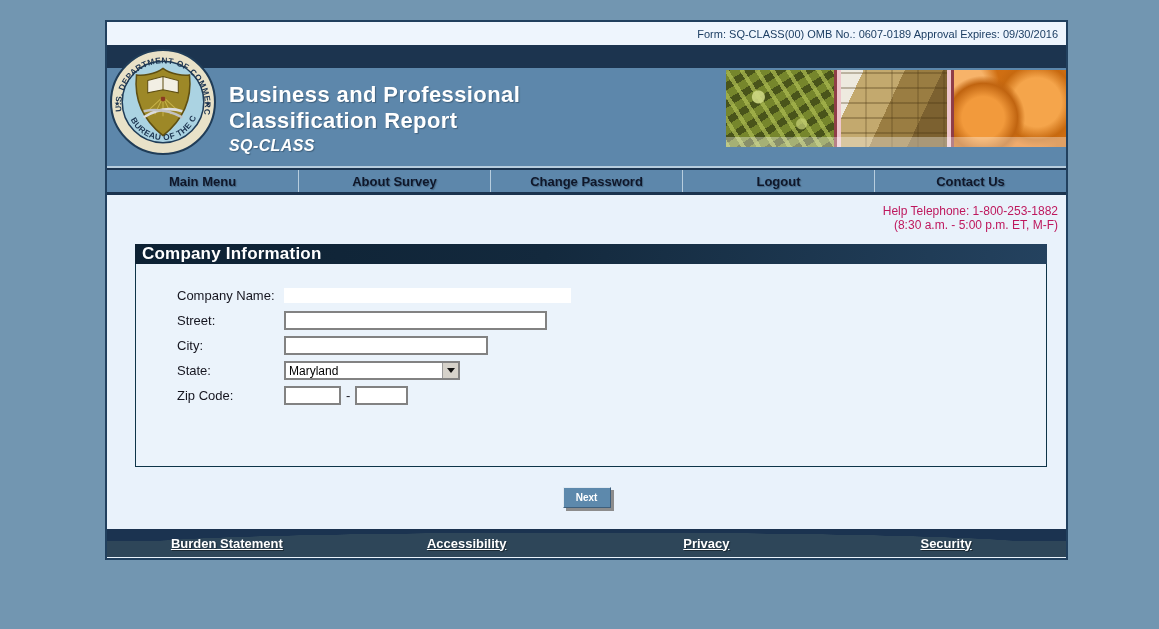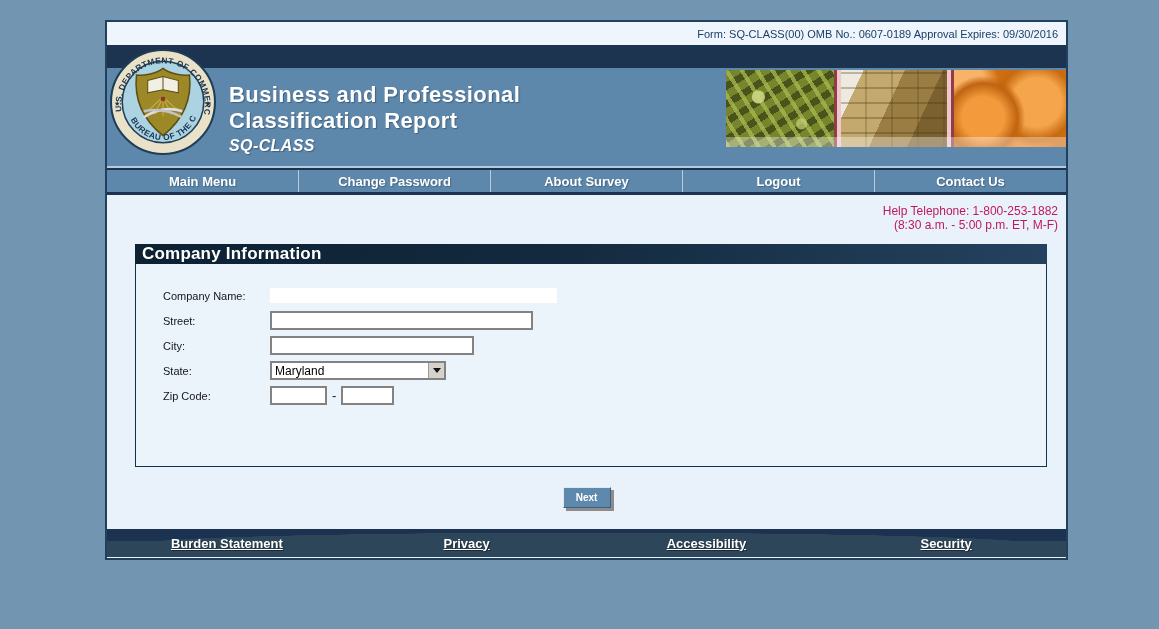--- a/index.html
+++ b/index.html
@@ -79,21 +79,21 @@
     background:rgba(255,255,255,.35);
   }
   
   .nav {
     height:27px; background:#5d87ab;
     border-top:2px solid #1b334e; border-bottom:3px solid #1b334e;
     display:flex;
   }
   .nav-item {
     flex:1; display:flex; align-items:center; justify-content:center;
-    color:#ffffff; font-size:13px; font-weight:bold; cursor:pointer;
+    color:#0f172a; font-size:13px; font-weight:bold; cursor:pointer;
     border-right:1px solid #b7cdde;
     text-shadow:1px 1px 1px rgba(10,25,40,.3);
   }
   .nav-item:last-child { border-right:none; }
   
   .content { position:relative; height:334px; background:#e9f2fb; }
   .help-block {
     text-align:right; padding:9px 8px 0 0;
     font-size:12px; line-height:14px; color:#be185d;
   }
@@ -106,21 +106,21 @@
     letter-spacing:.2px;
   }
   .box-body {
     height:203px; background:#ebf3fb;
     border:1px solid #0e3448; border-top:none;
     padding:22px 0 0 19px;
   }
   .instruction { font-size:13px; font-weight:bold; color:#0a0a0a; margin-bottom:18px; }
   .form-row { display:flex; align-items:center; height:19px; margin-bottom:6px; }
   .form-label {
-    width:107px; margin-left:8px; font-size:11px; color:#15151f;
+    width:107px; margin-left:22px; font-size:13px; color:#15151f;
     flex-shrink:0;
   }
   .txt {
     height:19px; border:2px solid #828282; background:#fff;
     font-size:13px; padding:0 3px; font-family:"Liberation Sans",sans-serif;
     color:#000;
   }
   .txt-flat {
     height:15px; border:none; background:#fff; width:287px;
     font-size:13px; padding:0 3px; font-family:"Liberation Sans",sans-serif;
@@ -231,24 +231,24 @@
       <div class="photo photo-oranges"></div>
       <div class="photo-overlay"></div>
     </div>
   </div>
 
   <div class="nav">
     <div class="nav-item">
       <span>Main Menu</span>
     </div>
     <div class="nav-item">
+      <span>About Survey</span>
+    </div>
+    <div class="nav-item">
       <span>Change Password</span>
-    </div>
-    <div class="nav-item">
-      <span>About Survey</span>
     </div>
     <div class="nav-item">
       <span>Logout</span>
     </div>
     <div class="nav-item">
       <span>Contact Us</span>
     </div>
   </div>
 
   <div class="content">
@@ -295,18 +295,18 @@
           <input class="txt txt-zip2" type="text" value="" style="">
         </div>
       </div>
     </div>
 
     <button class="next-btn">Next</button>
   </div>
 
   <div class="footer">
     <span class="footer-link">Burden Statement</span>
+    <span class="footer-link">Accessibility</span>
     <span class="footer-link">Privacy</span>
-    <span class="footer-link">Accessibility</span>
     <span class="footer-link">Security</span>
   </div>
 
 </div>
 
 </body></html>

